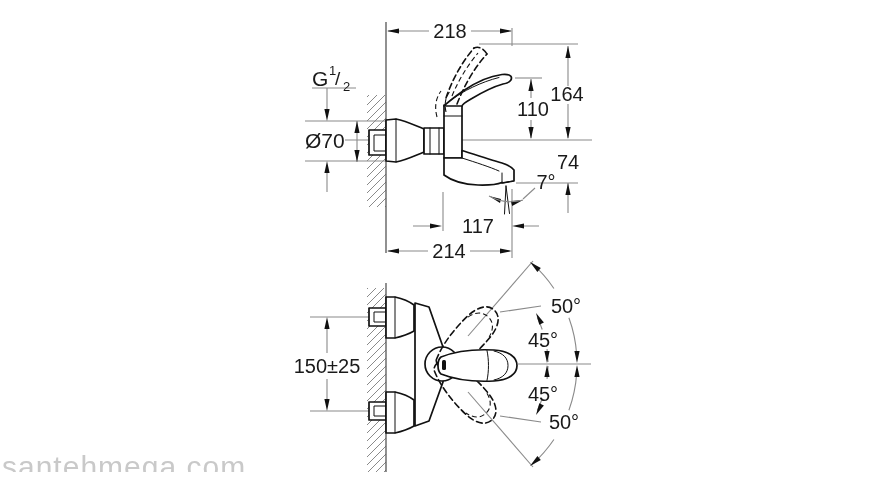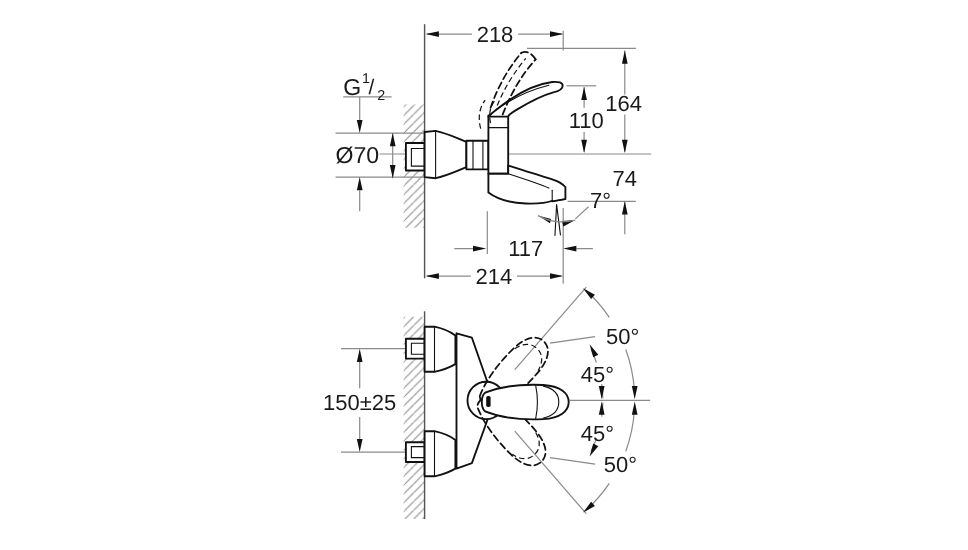--- a/index.html
+++ b/index.html
@@ -227,13 +227,14 @@
     <text class="dimtext" x="449" y="258">214</text>
 
     <text class="dimtext" x="327" y="373">150±25</text>
     <text class="dimtext" x="566" y="313">50°</text>
     <text class="dimtext" x="543" y="347">45°</text>
     <text class="dimtext" x="543" y="401">45°</text>
     <text class="dimtext" x="564" y="429">50°</text>
   </g>
 </svg>
 
+<div class="watermark">santehmega.com</div>
 </div>
 
 </body></html>

